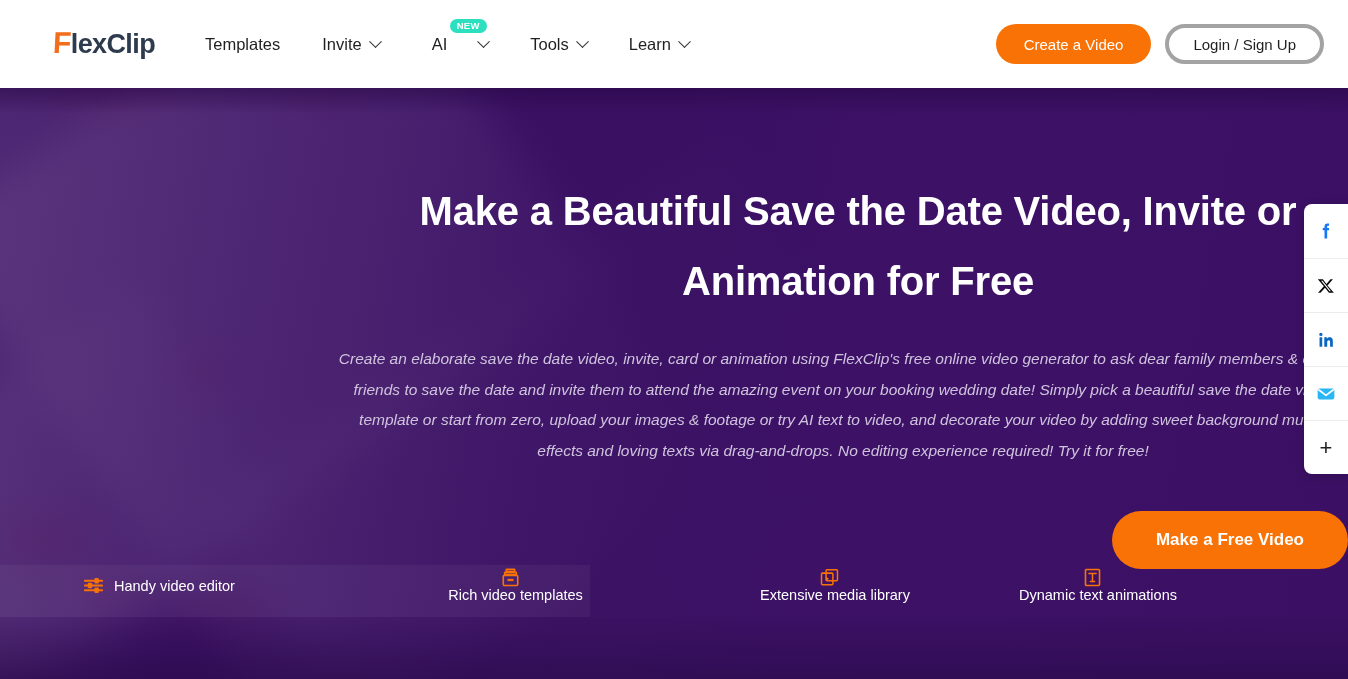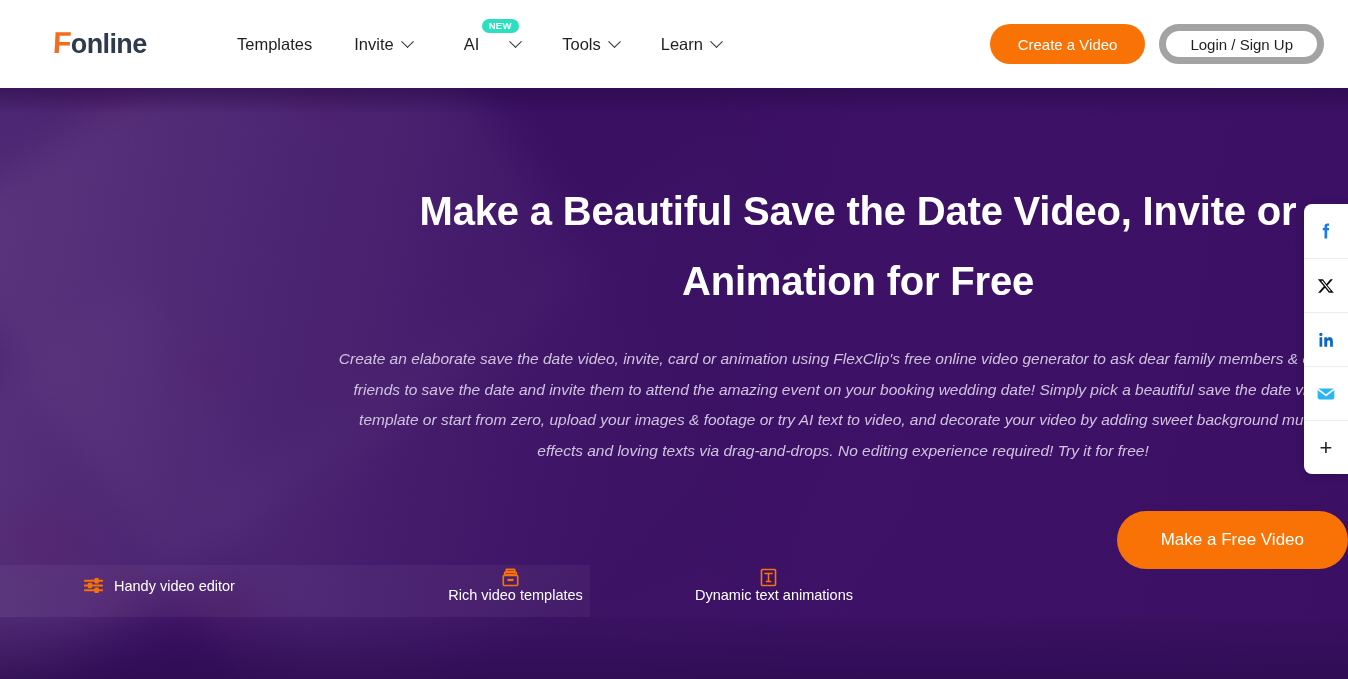--- a/index.html
+++ b/index.html
@@ -41,21 +41,20 @@
     height: 88px; display: flex; align-items: center;
     gap: 0;
   }
   .nav-item {
     position: relative;
     display: flex; align-items: center;
     font-size: 16.5px; color: #1f1f1f;
     cursor: pointer;
     padding: 0 0;
     white-space: nowrap;
-    margin-left: 32px;
   }
   .nav-item + .nav-item { margin-left: 42px; }
   .nav-item .caret {
     display: inline-block;
     width: 9px; height: 9px;
     border-right: 1.6px solid #333;
     border-bottom: 1.6px solid #333;
     transform: rotate(45deg) translate(-2px,-2px);
     margin-left: 9px;
   }
@@ -86,21 +85,21 @@
     height: 40px;
     padding: 5px 28px;
     cursor: pointer;
     font-family: inherit;
     white-space: nowrap;
   }
   .btn-login {
     background: #ffffff;
     color: #1f1f1f;
     font-size: 15px;
-    border: 7px solid #a3a3a3;
+    border: 4px solid #a3a3a3;
     border-radius: 20px;
     height: 40px;
     padding: 0 24px;
     cursor: pointer;
     font-family: inherit;
     white-space: nowrap;
   }
 
   
   .hero {
@@ -181,21 +180,21 @@
   }
   .btn-cta {
     margin-top: 45px;
     background: #f97206;
     color: #ffffff;
     border: none;
     border-radius: 30px;
     height: 58px;
     padding: 0 44px;
     font-size: 17px;
-    font-weight: 400;
+    font-weight: 700;
     cursor: pointer;
     font-family: inherit;
   }
 
   .features {
     position: absolute; left: 0; bottom: 76px;
     width: 1348px;
     display: flex;
     padding-left: 84px;
     z-index: 6;
@@ -240,21 +239,21 @@
 </style>
 </head>
 <body>
 
 <div class="page">
 
   <div class="navbar">
 
     <div class="logo">
       <span class="logo-f">F</span>
-      <span>online</span>
+      <span>lexClip</span>
     </div>
 
     <div class="nav-links">
 
       <div class="nav-item">
         <span>Templates</span>
       </div>
 
       <div class="nav-item">
         <span>Invite</span>
@@ -339,20 +338,32 @@
               <rect x="5.5" y="1.4" width="9" height="2.4" rx="0.7"></rect>
               <rect x="3.8" y="4.6" width="12.4" height="2.4" rx="0.7"></rect>
               <rect x="2.4" y="7.8" width="15.2" height="10.6" rx="1.2"></rect>
               <line x1="6.8" y1="12.6" x2="13.2" y2="12.6" stroke-width="2.4"></line>
             </g>
           </svg>
         </span>
         <span>Rich video templates</span>
       </div>
 
+      <div class="feature f-w3">
+        <span class="ficon">
+          <svg width="19" height="19" viewBox="0 0 20 20">
+            <g fill="none" stroke="#f97206" stroke-width="1.6">
+              <rect x="6.4" y="1.8" width="12" height="11.6" rx="1"></rect>
+              <rect x="1.6" y="5.4" width="12" height="12.2" rx="1"></rect>
+            </g>
+            <path d="M6.2 9.2 L9.6 11.4 L6.2 13.6 Z" fill="#f97206"></path>
+          </svg>
+        </span>
+        <span>Extensive media library</span>
+      </div>
 
       <div class="feature">
         <span class="ficon">
           <svg width="19" height="19" viewBox="0 0 20 20">
             <rect x="2.6" y="1.6" width="14.8" height="16.8" rx="1" fill="none" stroke="#f97206" stroke-width="1.7"></rect>
             <g stroke="#f97206" stroke-width="1.6" stroke-linecap="round">
               <line x1="6.2" y1="5.8" x2="13.8" y2="5.8"></line>
               <line x1="10" y1="5.8" x2="10" y2="14.2"></line>
               <line x1="7.8" y1="14.2" x2="12.2" y2="14.2"></line>
             </g>

